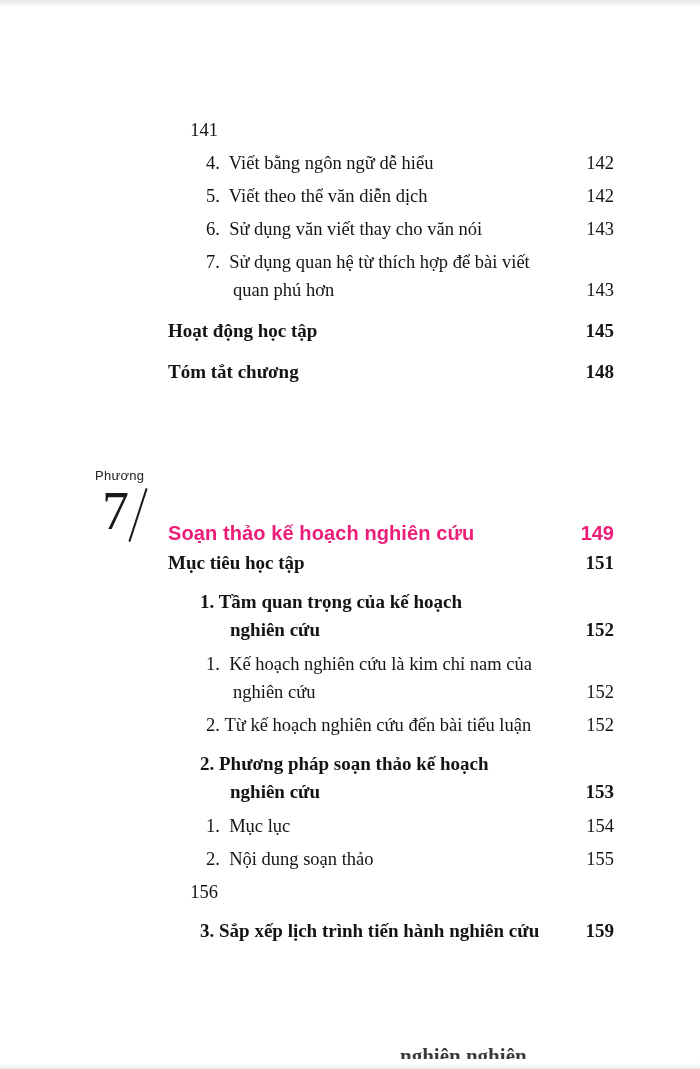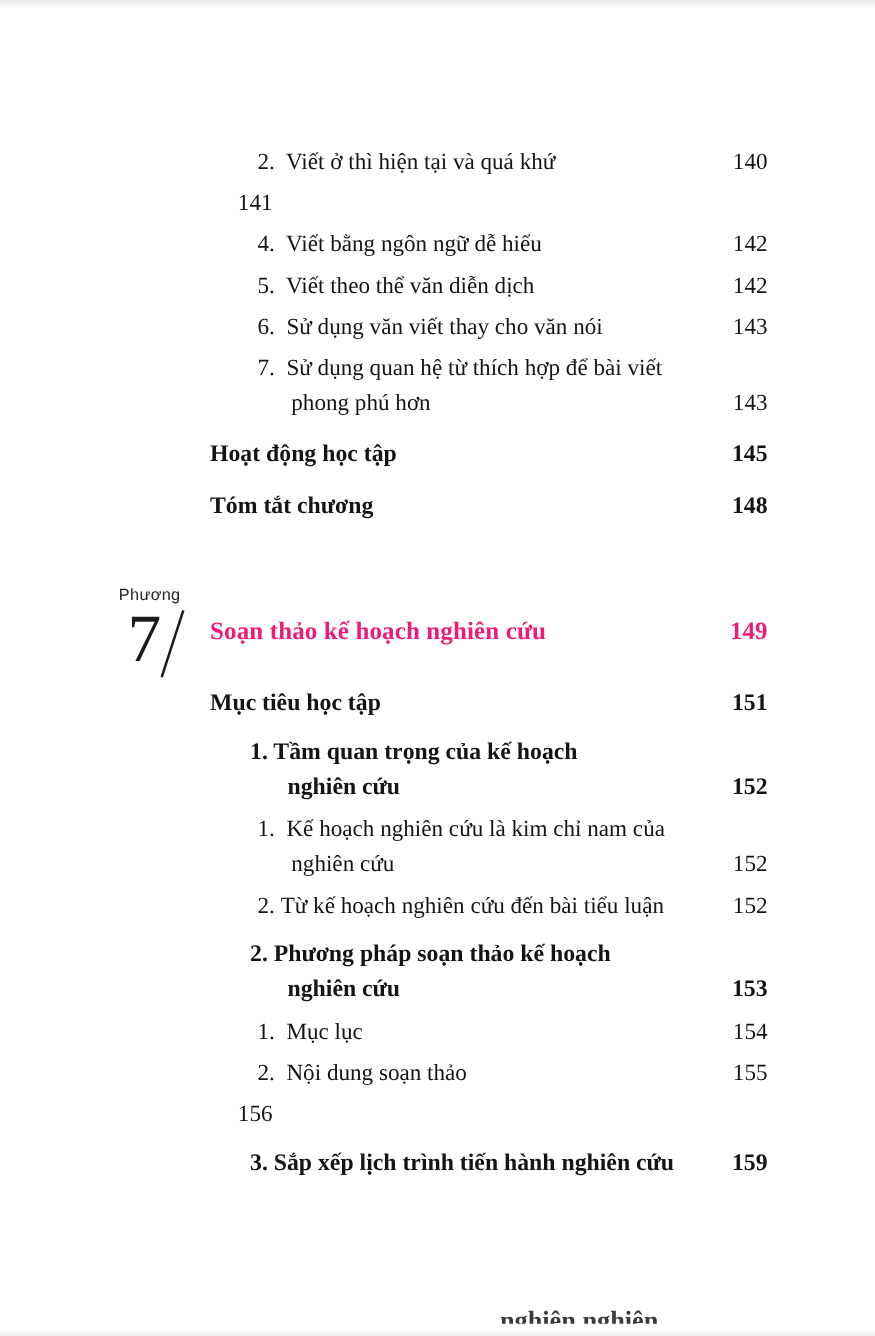--- a/index.html
+++ b/index.html
@@ -35,57 +35,53 @@
   .chapter{position:absolute;left:90px;top:468px;width:524px;display:flex;}
   .chapter-left{width:78px;flex:0 0 78px;position:relative;}
   .chapter-label{font-family:"Liberation Sans", sans-serif;font-size:13px;color:#222;
     letter-spacing:.3px;margin-left:5px;}
   .chapter-glyph{position:relative;height:60px;margin-top:2px;}
   .chapter-digit{font-family:"Liberation Serif", serif;font-size:54px;line-height:52px;
     color:#1a1a1a;margin-left:12px;display:inline-block;}
   .chapter-slash{position:absolute;left:47px;top:2px;width:2px;height:56px;
     background:#1a1a1a;transform:rotate(18deg);}
   .chapter-main{flex:1 1 auto;display:flex;justify-content:space-between;
-    align-items:flex-start;padding-top:26px;
-    font-family:Liberation Serif, serif;font-weight:bold;font-size:20px;}
+    align-items:flex-end;padding-top:26px;
+    font-family:Liberation Sans, sans-serif;font-weight:bold;font-size:20px;}
   .chapter-title{letter-spacing:.1px;}
   .chapter-page{min-width:44px;text-align:right;margin-left:6px;}
 
   
   .footer-crop{position:absolute;left:400px;top:1044px;width:230px;height:15px;
     overflow:hidden;}
   .footer-crop span{font-size:21px;font-weight:bold;color:#3a3a3a;white-space:nowrap;}
 </style>
 </head>
 <body>
 
 <div class="page-edge-top"></div>
 
 <div id="toc-part1" class="toc">
-    <div class="toc-row style-sub">
-      <div class="entry-text"><span class="ln">2.&nbsp; Viết ở thì hiện tại và quá khứ</span></div>
-      <div class="entry-page">140</div>
-    </div>
     <div class="toc-row style-sub">
       <div class="entry-page">141</div>
     </div>
     <div class="toc-row style-sub">
       <div class="entry-text"><span class="ln">4.&nbsp; Viết bằng ngôn ngữ dễ hiểu</span></div>
       <div class="entry-page">142</div>
     </div>
     <div class="toc-row style-sub">
       <div class="entry-text"><span class="ln">5.&nbsp; Viết theo thể văn diễn dịch</span></div>
       <div class="entry-page">142</div>
     </div>
     <div class="toc-row style-sub">
       <div class="entry-text"><span class="ln">6.&nbsp; Sử dụng văn viết thay cho văn nói</span></div>
       <div class="entry-page">143</div>
     </div>
     <div class="toc-row style-sub">
-      <div class="entry-text"><span class="ln">7.&nbsp; Sử dụng quan hệ từ thích hợp để bài viết</span><br><span class="ln">phong phú hơn</span></div>
+      <div class="entry-text"><span class="ln">7.&nbsp; Sử dụng quan hệ từ thích hợp để bài viết</span><br><span class="ln">quan phú hơn</span></div>
       <div class="entry-page">143</div>
     </div>
     <div class="toc-row style-main">
       <div class="entry-text"><span class="ln">Hoạt động học tập</span></div>
       <div class="entry-page">145</div>
     </div>
     <div class="toc-row style-main">
       <div class="entry-text"><span class="ln">Tóm tắt chương</span></div>
       <div class="entry-page">148</div>
     </div>

